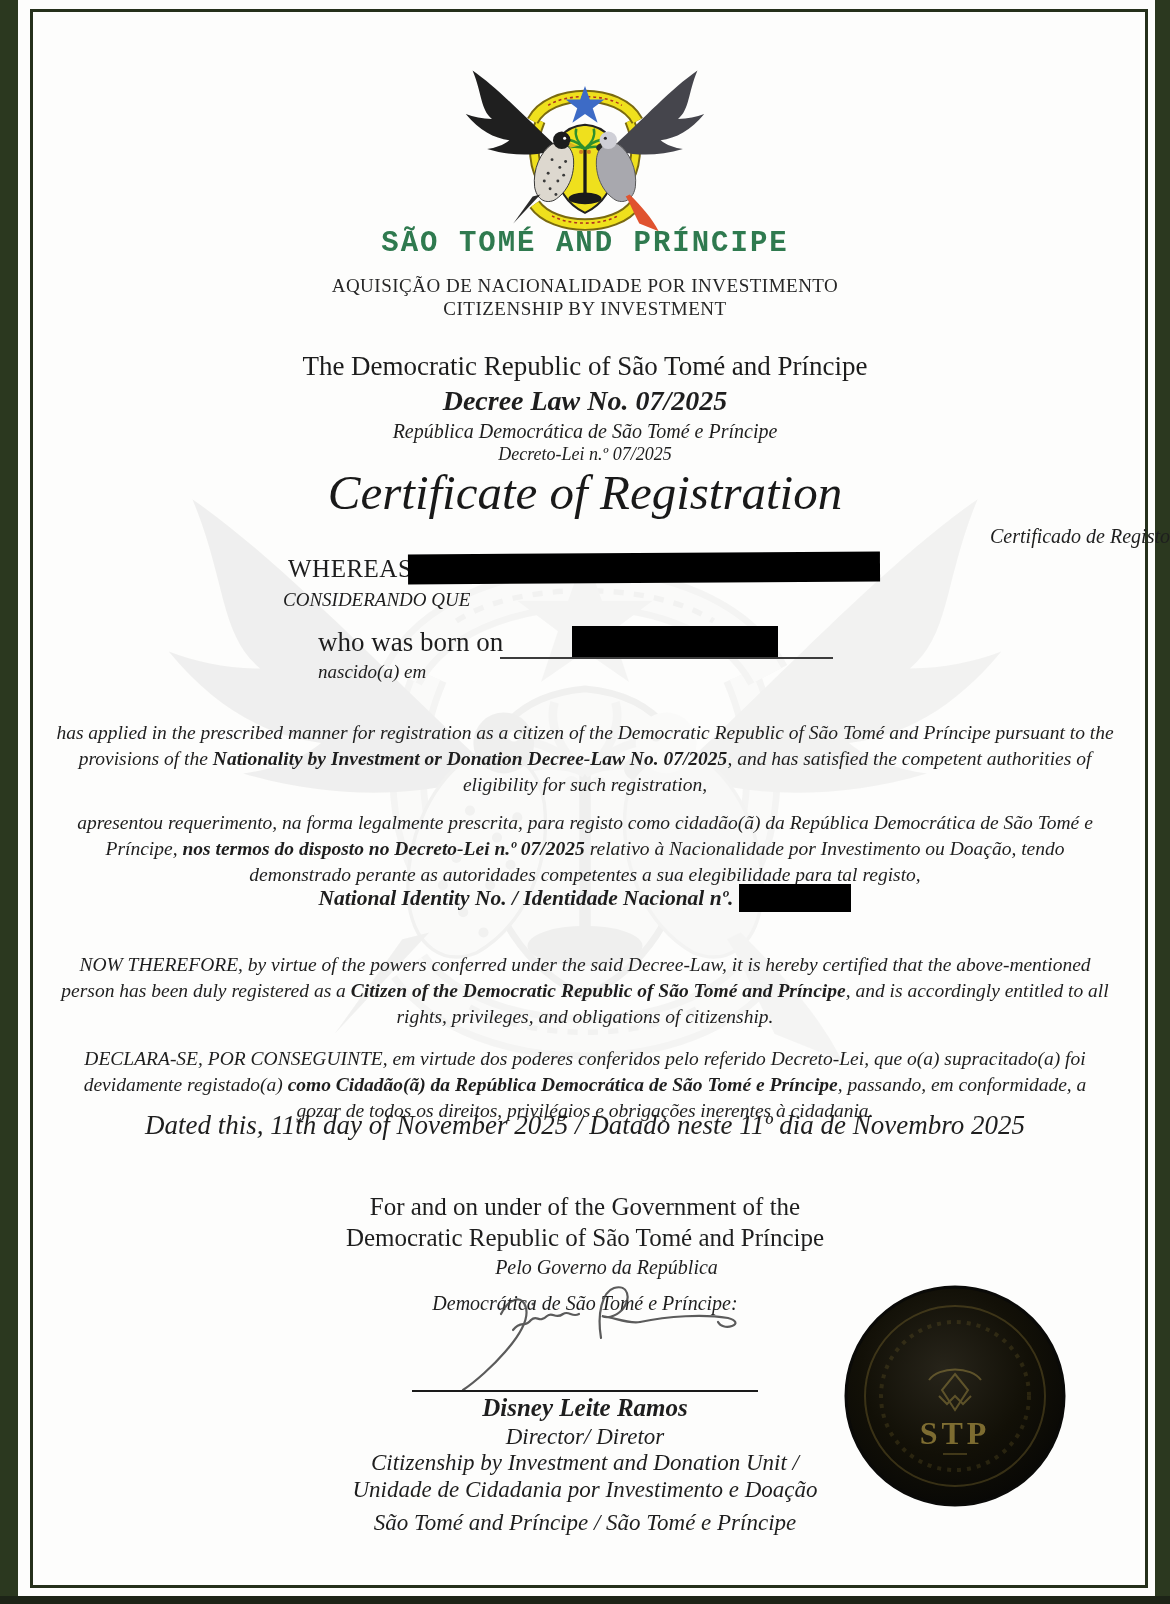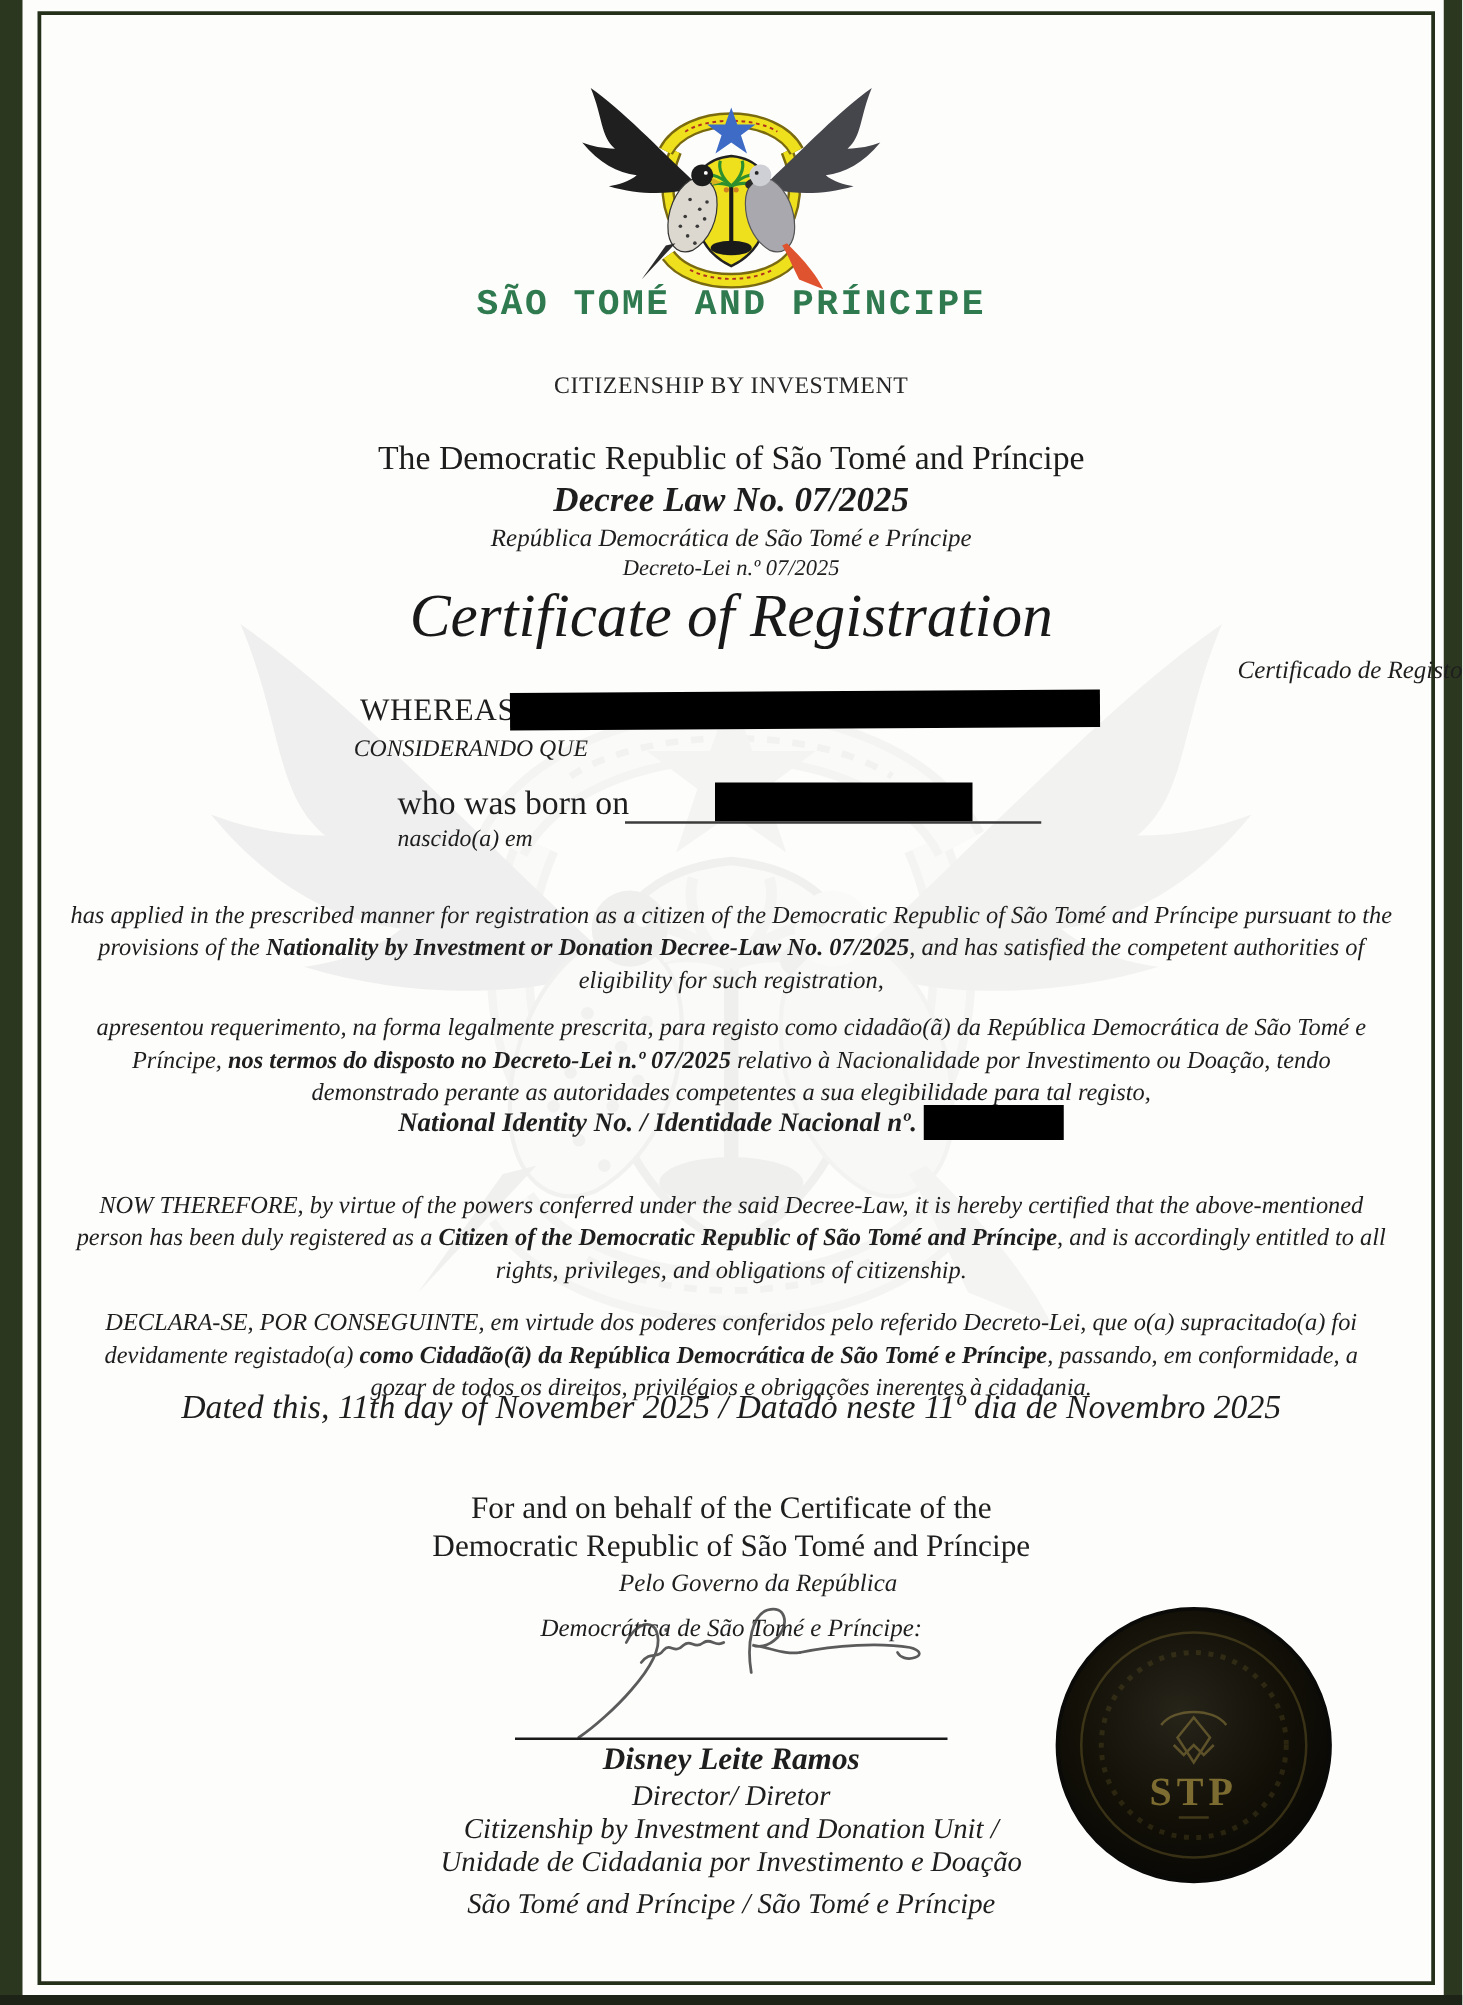--- a/index.html
+++ b/index.html
@@ -128,20 +128,21 @@
       <path d="M162,96 C190,70 220,38 246,20 C236,44 238,60 226,70 C236,70 245,68 253,65 C239,82 224,90 208,92 C214,97 223,100 231,101 C208,108 184,108 168,104 Z" fill="#45454c"></path>
       <path d="M164,96 C152,92 144,98 142,110 C140,128 148,146 162,154 C172,158 180,152 182,140 C184,122 176,104 164,96 Z" fill="#a8a8ae" stroke="#555" stroke-width="1"></path>
       <circle cx="154" cy="92" r="9" fill="#cfcfd6"></circle>
       <circle cx="151" cy="90" r="1.6" fill="#222"></circle>
       <path d="M146,95 C141,97 140,101 144,103 L148,99 Z" fill="#2a2a2a"></path>
       <path d="M176,148 C188,160 199,172 206,186 L186,178 C180,166 176,156 172,150 Z" fill="#e0532f"></path>
     </g>
   </svg>
 
   <div class="abs ctr country-title">SÃO TOMÉ AND PRÍNCIPE</div>
+  <div class="abs ctr sub1">AQUISIÇÃO DE NACIONALIDADE POR INVESTIMENTO</div>
   <div class="abs ctr sub2">CITIZENSHIP BY INVESTMENT</div>
 
   <div class="abs ctr republic-en">The Democratic Republic of São Tomé and Príncipe</div>
   <div class="abs ctr decree-en">Decree Law No. 07/2025</div>
   <div class="abs ctr republic-pt">República Democrática de São Tomé e Príncipe</div>
   <div class="abs ctr decree-pt">Decreto-Lei n.º 07/2025</div>
 
   <div class="abs ctr cert-title">Certificate of Registration</div>
   <div class="abs ctr cert-pt">Certificado de Registo</div>
 
@@ -159,21 +160,21 @@
   <p class="para para-applied-pt"><span>apresentou requerimento, na forma legalmente prescrita, para registo como cidadão(ã) da República Democrática de São Tomé e Príncipe, </span><span class="b">nos termos do disposto no Decreto-Lei n.º 07/2025</span><span> relativo à Nacionalidade por Investimento ou Doação, tendo demonstrado perante as autoridades competentes a sua elegibilidade para tal registo,</span></p>
 
   <div class="abs ctr identity-line"><span>National Identity No. / Identidade Nacional nº.</span><span class="bar-identity"></span></div>
 
   <p class="para para-now"><span>NOW THEREFORE, by virtue of the powers conferred under the said Decree-Law, it is hereby certified that the above-mentioned person has been duly registered as a </span><span class="b">Citizen of the Democratic Republic of São Tomé and Príncipe</span><span>, and is accordingly entitled to all rights, privileges, and obligations of citizenship.</span></p>
 
   <p class="para para-declara"><span>DECLARA-SE, POR CONSEGUINTE, em virtude dos poderes conferidos pelo referido Decreto-Lei, que o(a) supracitado(a) foi devidamente registado(a) </span><span class="b">como Cidadão(ã) da República Democrática de São Tomé e Príncipe</span><span>, passando, em conformidade, a gozar de todos os direitos, privilégios e obrigações inerentes à cidadania.</span></p>
 
   <div class="abs ctr dated">Dated this, 11th day of November 2025 / Datado neste 11º dia de Novembro 2025</div>
 
-  <div class="abs ctr behalf1">For and on behalf of the Certificate of the</div>
+  <div class="abs ctr behalf1">For and on under of the Government of the</div>
   <div class="abs ctr behalf2">Democratic Republic of São Tomé and Príncipe</div>
   <div class="abs ctr behalfpt1">Pelo Governo da República</div>
   <div class="abs ctr behalfpt2">Democrática de São Tomé e Príncipe:</div>
 
   <svg class="signature" width="360" height="118" viewBox="0 0 360 118">
     <g fill="none" stroke="#3f3f3f" stroke-width="2.2" stroke-linecap="round" opacity="0.85">
       <path d="M96,38 C104,22 118,18 121,32 C124,44 114,60 100,76 C88,90 70,106 58,114"></path>
       <path d="M108,54 C116,44 120,52 126,44 C132,38 134,48 142,40 C148,35 150,44 158,38 C164,34 167,42 174,38"></path>
       <circle cx="128" cy="28" r="1.6" fill="#3f3f3f" stroke="none"></circle>
       <path d="M196,62 C192,38 197,16 209,12 C223,8 227,22 217,34 C209,42 201,42 197,40 C211,42 223,48 235,46"></path>

